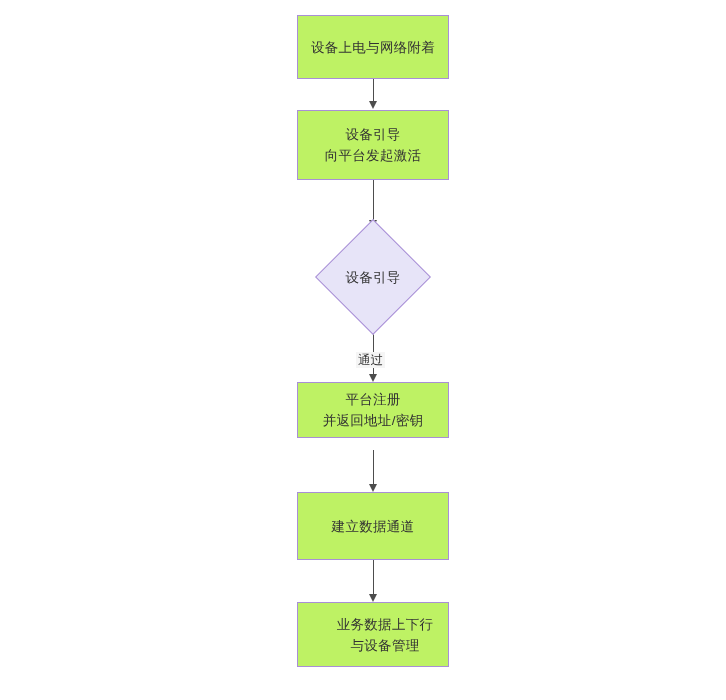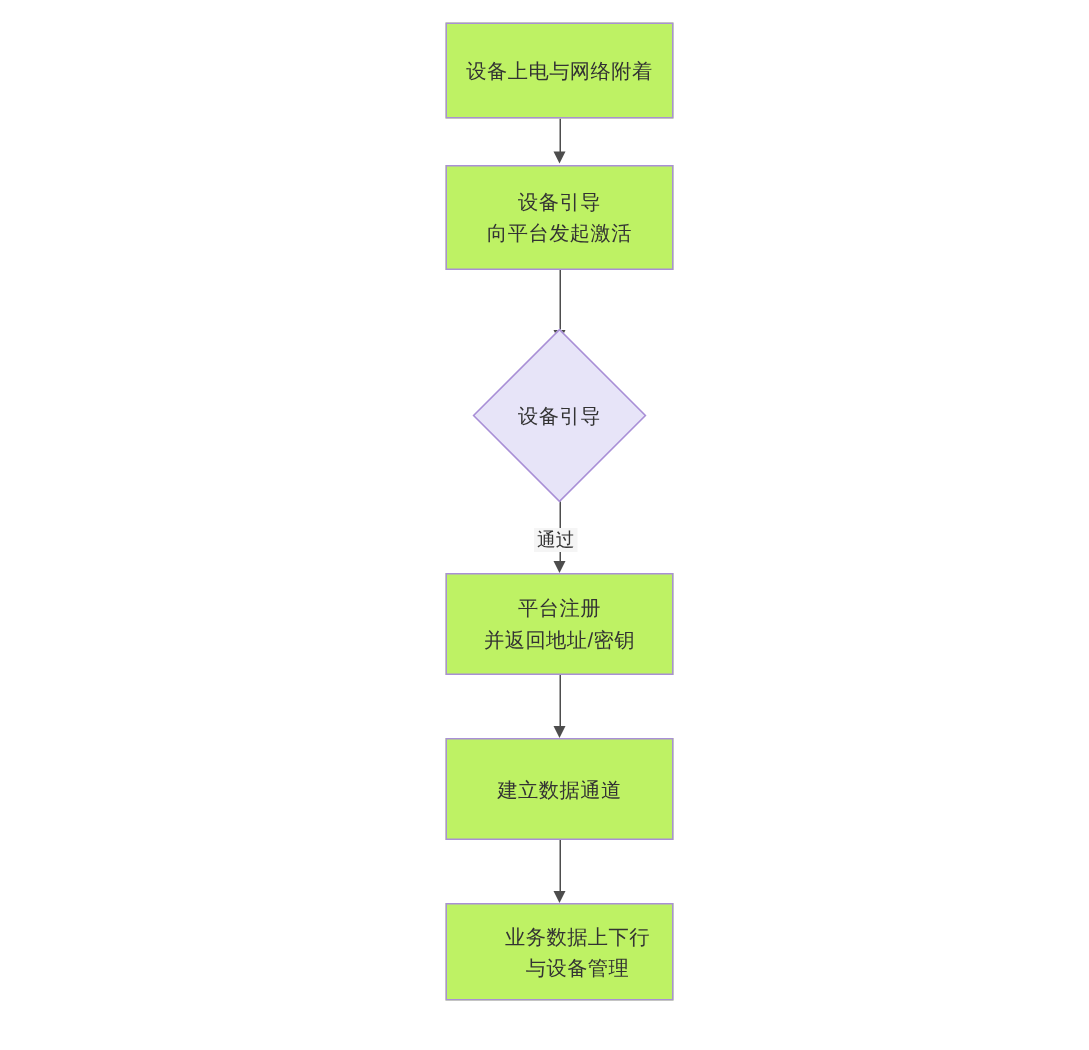--- a/index.html
+++ b/index.html
@@ -131,21 +131,21 @@
     <div class="diamond-shape"></div>
     <div class="diamond-label">设备引导</div>
   </div>
 
   <div class="edge" style="left:373px; top:326px; width:1px; height:56px;">
     <div class="edge-line" style="height:49px;"></div>
     <div class="edge-arrow" style="top:48px;"></div>
   </div>
   <div class="edge-label" style="left:356px; top:352px;">通过</div>
 
-  <div class="node" style="left:297px; top:382px; width:152px; height:68px;">
+  <div class="node" style="left:297px; top:382px; width:152px; height:56px;">
     <span>平台注册</span>
     <span class="line2">并返回地址/密钥</span>
   </div>
 
   <div class="edge" style="left:373px; top:450px; width:1px; height:42px;">
     <div class="edge-line" style="height:35px;"></div>
     <div class="edge-arrow" style="top:34px;"></div>
   </div>
 
   <div class="node" style="left:297px; top:492px; width:152px; height:68px;">

